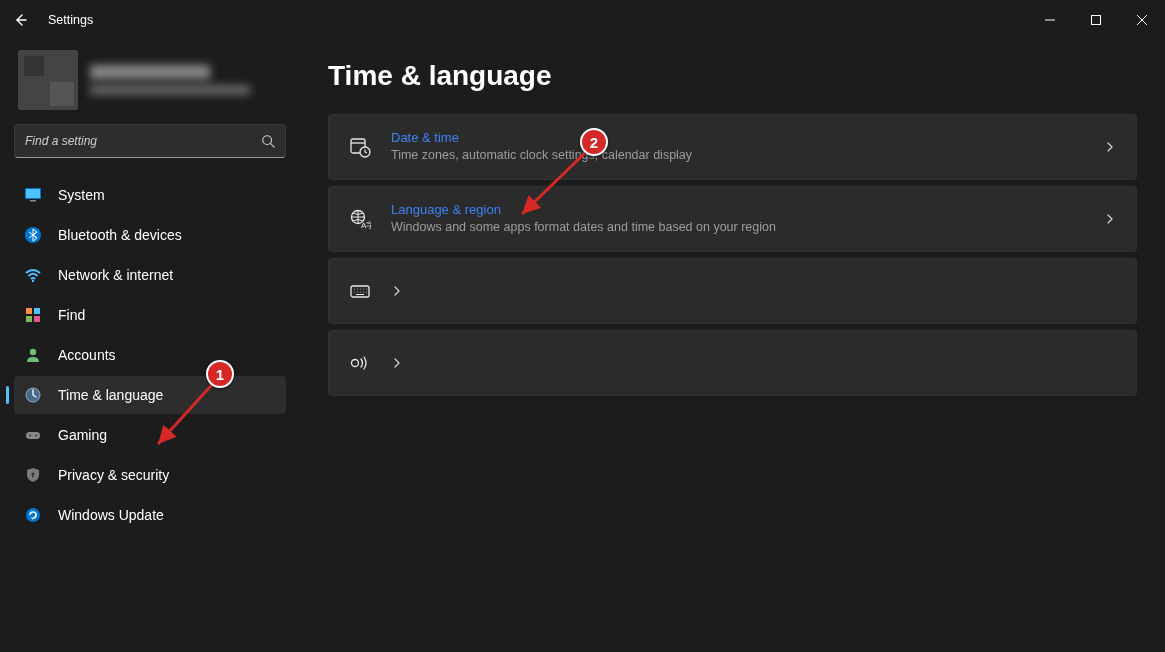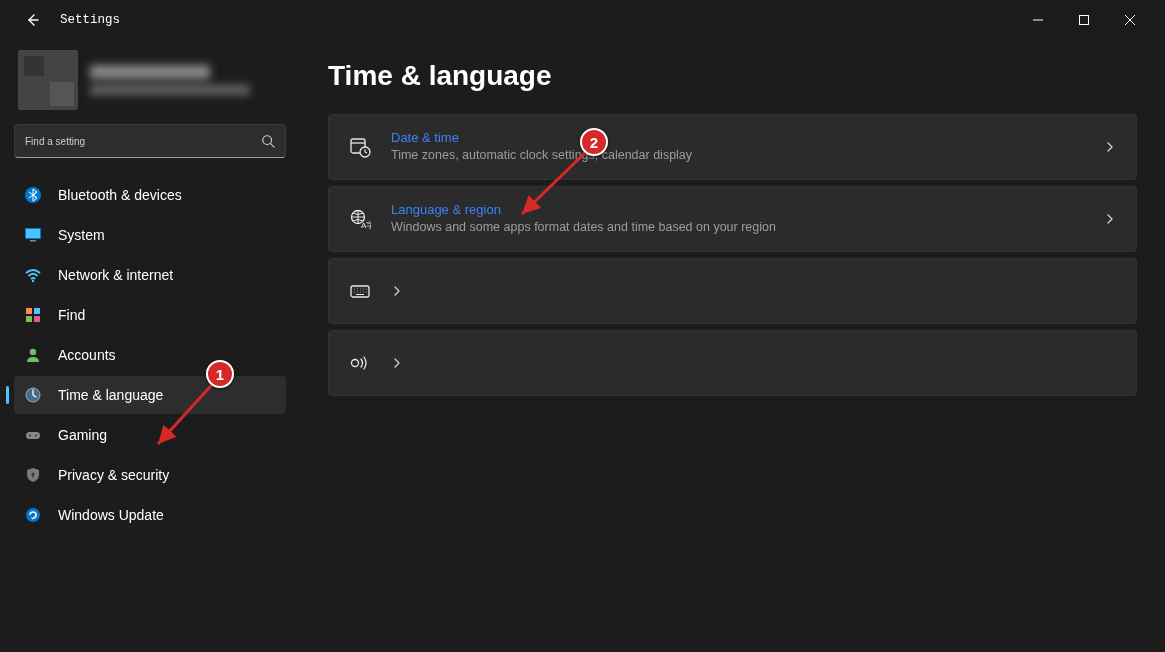--- a/index.html
+++ b/index.html
@@ -10,22 +10,21 @@
     color: #ffffff;
     font-size: 14px;
     position: relative;
   }
 
   
   .titlebar {
     display: flex;
     align-items: center;
     height: 40px;
-    padding: 0 12px;
-    font-family: Liberation Mono, monospace;
+    padding: 0 0;
   }
   .titlebar .back {
     width: 32px; height: 32px;
     display: flex; align-items: center; justify-content: center;
     color: #ffffff;
     margin-left: 4px;
   }
   .titlebar .title {
     margin-left: 12px;
     font-size: 12.5px;
@@ -82,21 +81,22 @@
     height: 34px;
     padding: 0 10px;
     margin-bottom: 18px;
   }
   .search input {
     flex: 1;
     background: transparent;
     border: none;
     outline: none;
     color: #d946ef;
-    font-size: 10px;
+    font-size: 12px;
+    font-style: italic;
   }
   .search input::placeholder { color: #cfcfcf; }
   .search .sicon { color: #cfcfcf; }
 
   .nav {
     display: flex;
     flex-direction: column;
     gap: 2px;
   }
   .nav-item {
@@ -226,35 +226,35 @@
             <circle cx="7" cy="7" r="5" stroke="#cfcfcf" stroke-width="1.3" fill="none"></circle>
             <path d="M11 11 L15 15" stroke="#cfcfcf" stroke-width="1.3" stroke-linecap="round"></path>
           </svg>
       </span>
     </div>
 
     <div class="nav">
       <div class="nav-item">
         <span class="nicon">
             <svg width="18" height="18" viewBox="0 0 18 18">
-              <circle cx="9" cy="9" r="8" fill="#0078d4"></circle>
-              <path d="M9 3 L13 6 L9 9 L13 12 L9 15 V3 M5 6 L13 12 M5 12 L13 6" stroke="#fff" stroke-width="1" fill="none"></path>
-            </svg>
-          </span>
-        <span class="label">Bluetooth &amp; devices</span>
-      </div>
-      <div class="nav-item">
-        <span class="nicon">
-            <svg width="18" height="18" viewBox="0 0 18 18">
               <rect x="1" y="2" width="16" height="11" rx="1" fill="#0078d4"></rect>
               <rect x="2" y="3" width="14" height="9" fill="#4cc2ff"></rect>
               <rect x="6" y="14" width="6" height="1.5" fill="#888"></rect>
             </svg>
           </span>
         <span class="label">System</span>
+      </div>
+      <div class="nav-item">
+        <span class="nicon">
+            <svg width="18" height="18" viewBox="0 0 18 18">
+              <circle cx="9" cy="9" r="8" fill="#0078d4"></circle>
+              <path d="M9 3 L13 6 L9 9 L13 12 L9 15 V3 M5 6 L13 12 M5 12 L13 6" stroke="#fff" stroke-width="1" fill="none"></path>
+            </svg>
+          </span>
+        <span class="label">Bluetooth &amp; devices</span>
       </div>
       <div class="nav-item">
         <span class="nicon">
             <svg width="18" height="18" viewBox="0 0 18 18">
               <path d="M2 7 Q9 1 16 7" stroke="#4cc2ff" stroke-width="2" fill="none"></path>
               <path d="M4.5 10 Q9 5.5 13.5 10" stroke="#4cc2ff" stroke-width="2" fill="none"></path>
               <path d="M7 13 Q9 11 11 13" stroke="#4cc2ff" stroke-width="2" fill="none"></path>
               <circle cx="9" cy="15" r="1.2" fill="#4cc2ff"></circle>
             </svg>
           </span>

